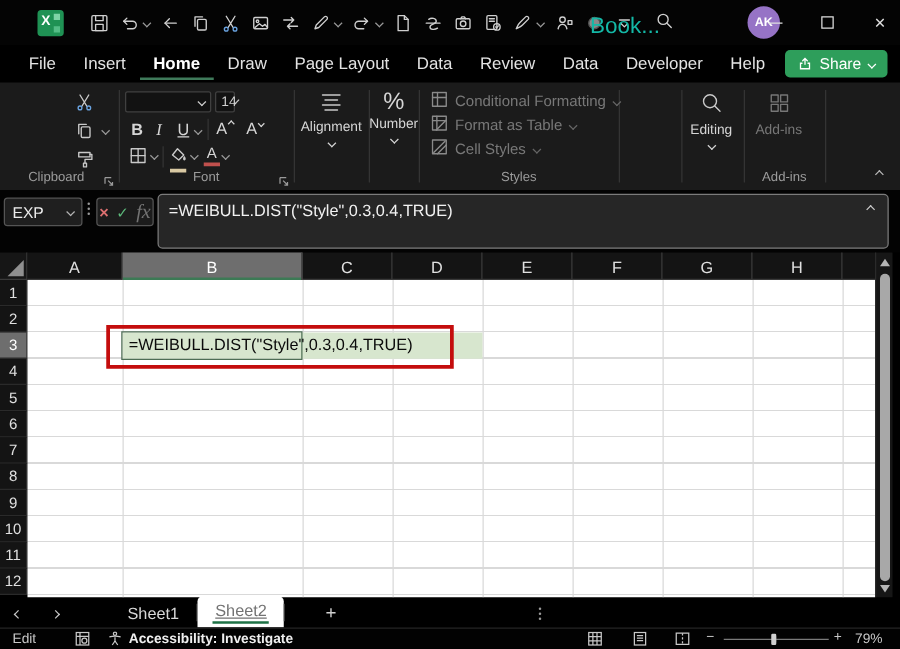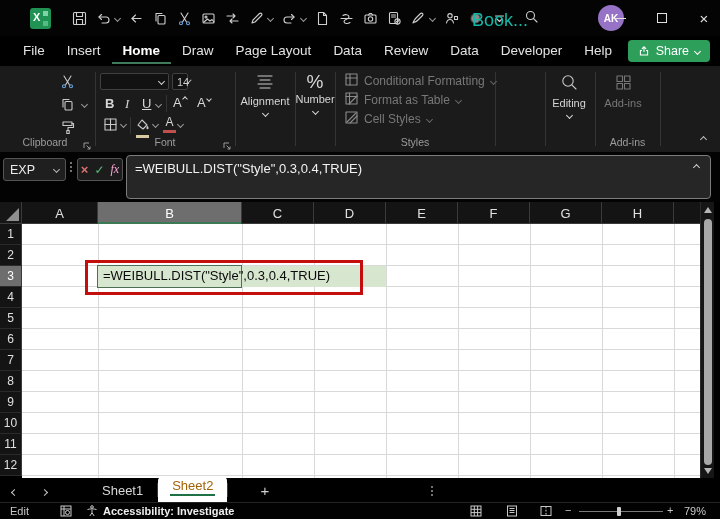--- a/index.html
+++ b/index.html
@@ -53,21 +53,21 @@
   .ribbon-collapse { position:absolute; right:14px; bottom:10px; color:#bdbdbd; }
 
   
   .fbar { position:absolute; top:152px; left:0; width:720px; height:50px; background:#030303; }
   .namebox { position:absolute; left:3px; top:6px; width:63px; height:23px; background:#1f1f1f; border:1px solid #555; border-radius:3px; display:flex; align-items:center; justify-content:space-between; padding:0 6px; color:#ececec; font-size:12.5px; }
   .vdots { position:absolute; left:70px; top:10px; display:flex; flex-direction:column; gap:2px; }
   .vdots i { width:2px; height:2px; background:#9a9a9a; border-radius:50%; }
   .fxgroup { position:absolute; left:77px; top:6px; width:46px; height:23px; background:#1c1c1c; border:1px solid #555; border-radius:3px; display:flex; align-items:center; justify-content:center; gap:6px; }
   .fx-cancel { color:#dd7070; font-size:13px; font-weight:bold; line-height:1; }
   .fx-enter { color:#5cb87a; font-size:12px; line-height:1; }
-  .fx-fx { color:#f9a8d4; font-size:12px; font-style:italic; font-family:"Liberation Serif", serif; }
+  .fx-fx { color:#737373; font-size:16px; font-style:italic; font-family:"Liberation Serif", serif; }
   .finput { position:absolute; left:126px; top:3px; width:585px; height:44px; background:#262626; border:1px solid #7c7c7c; border-radius:4px; padding:5px 8px; color:#f2f2f2; font-size:13px; }
   .f-collapse { position:absolute; right:11px; top:9px; color:#cfcfcf; }
 
   
   .corner { position:absolute; left:0; top:202px; width:22px; height:22px; background:#161616; border-right:1px solid #3a3a3a; border-bottom:1px solid #3a3a3a; }
   .corner i { position:absolute; right:2px; bottom:2px; width:0; height:0; border-left:13px solid transparent; border-bottom:13px solid #8f8f8f; }
   .colheads { position:absolute; left:22px; top:202px; width:678px; height:22px; display:flex; background:#141414; border-bottom:1px solid #3a3a3a; }
   .ch { height:22px; border-right:1px solid #3a3a3a; color:#e0e0e0; font-size:13px; display:flex; align-items:center; justify-content:center; }
   .ch.sel { background:var(--header_selected,#6e6e6e); color:#fff; box-shadow:inset 0 -2px 0 var(--colhead_underline,#3c7a55); }
   .rowheads { position:absolute; left:0; top:224px; width:22px; }
@@ -83,21 +83,21 @@
   .vscroll { position:absolute; left:700px; top:202px; width:14px; height:276px; background:#161616; border-left:1px solid #2a2a2a; }
   .vscroll .aup { position:absolute; left:3px; top:5px; width:0; height:0; border-left:4px solid transparent; border-right:4px solid transparent; border-bottom:6px solid #b5b5b5; }
   .vscroll .thumb { position:absolute; left:3px; top:17px; width:8px; height:246px; background:#a8a8a8; border-radius:4px; }
   .vscroll .adn { position:absolute; left:3px; bottom:4px; width:0; height:0; border-left:4px solid transparent; border-right:4px solid transparent; border-top:6px solid #b5b5b5; }
 
   
   .sheetbar { position:absolute; left:0; top:478px; width:720px; height:24px; background:#000; display:flex; align-items:center; }
   .snav { color:#c8c8c8; margin-left:12px; width:18px; }
   .stab { color:#d8d8d8; font-size:13px; padding:0 14px; }
   .tabsep { width:1px; height:14px; background:#3a3a3a; }
-  .stab.active { background:#fff; color:#a16207; height:25px; margin-top:-1px; display:flex; align-items:flex-start; border-radius:4px 4px 0 0; padding:0 12px; }
+  .stab.active { background:#fff; color:#737373; height:25px; margin-top:-1px; display:flex; align-items:center; border-radius:4px 4px 0 0; padding:0 12px;text-decoration:underline; }
   .stab.active span { border-bottom:2px solid var(--sheet_underline,#1e7145); padding:1px 2px 1px; }
   .addsheet { color:#d0d0d0; font-size:15px; margin-left:32px; }
   .hdots { position:absolute; left:431px; top:8px; display:flex; flex-direction:column; gap:2px; }
   .hdots i { width:2px; height:2px; background:#9a9a9a; border-radius:50%; }
 
   
   .statusbar { position:absolute; left:0; top:502px; width:720px; height:29px; background:#020202; border-top:1px solid #242424; color:#c8c8c8; font-size:11px; }
   .statusbar .mode { position:absolute; left:10px; top:2px; }
   .sic { position:absolute; top:2px; width:12px; height:12px; }
   .sic svg { width:12px; height:12px; stroke:#c8c8c8; fill:none; stroke-width:1; }

